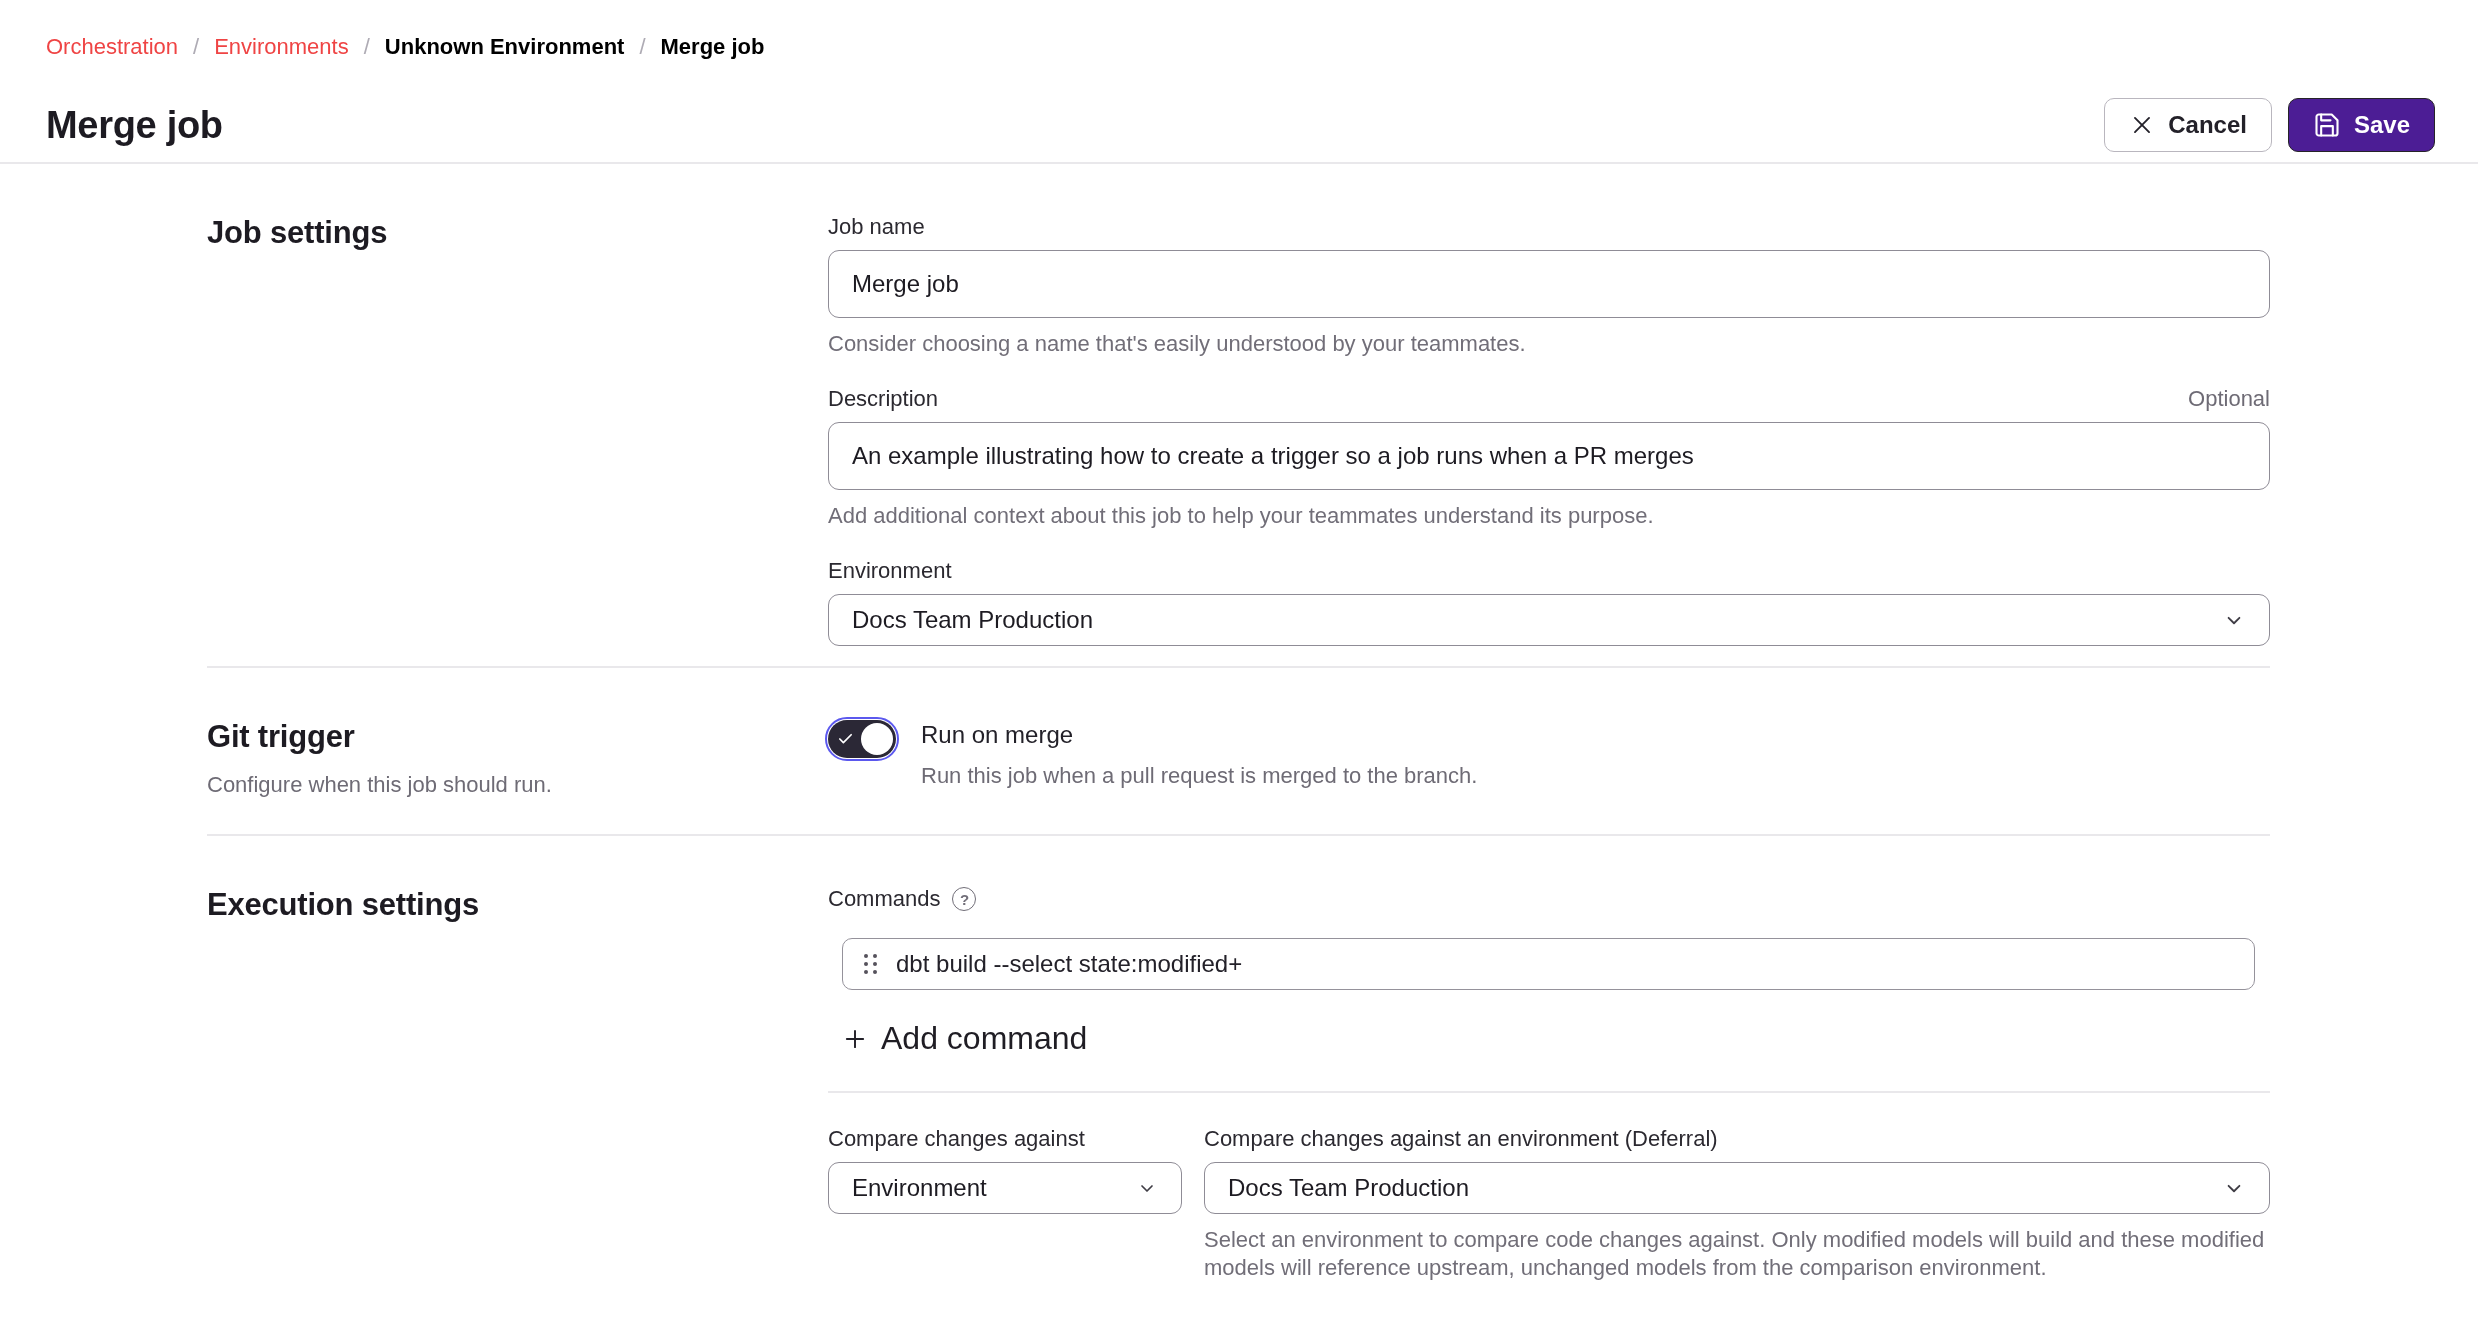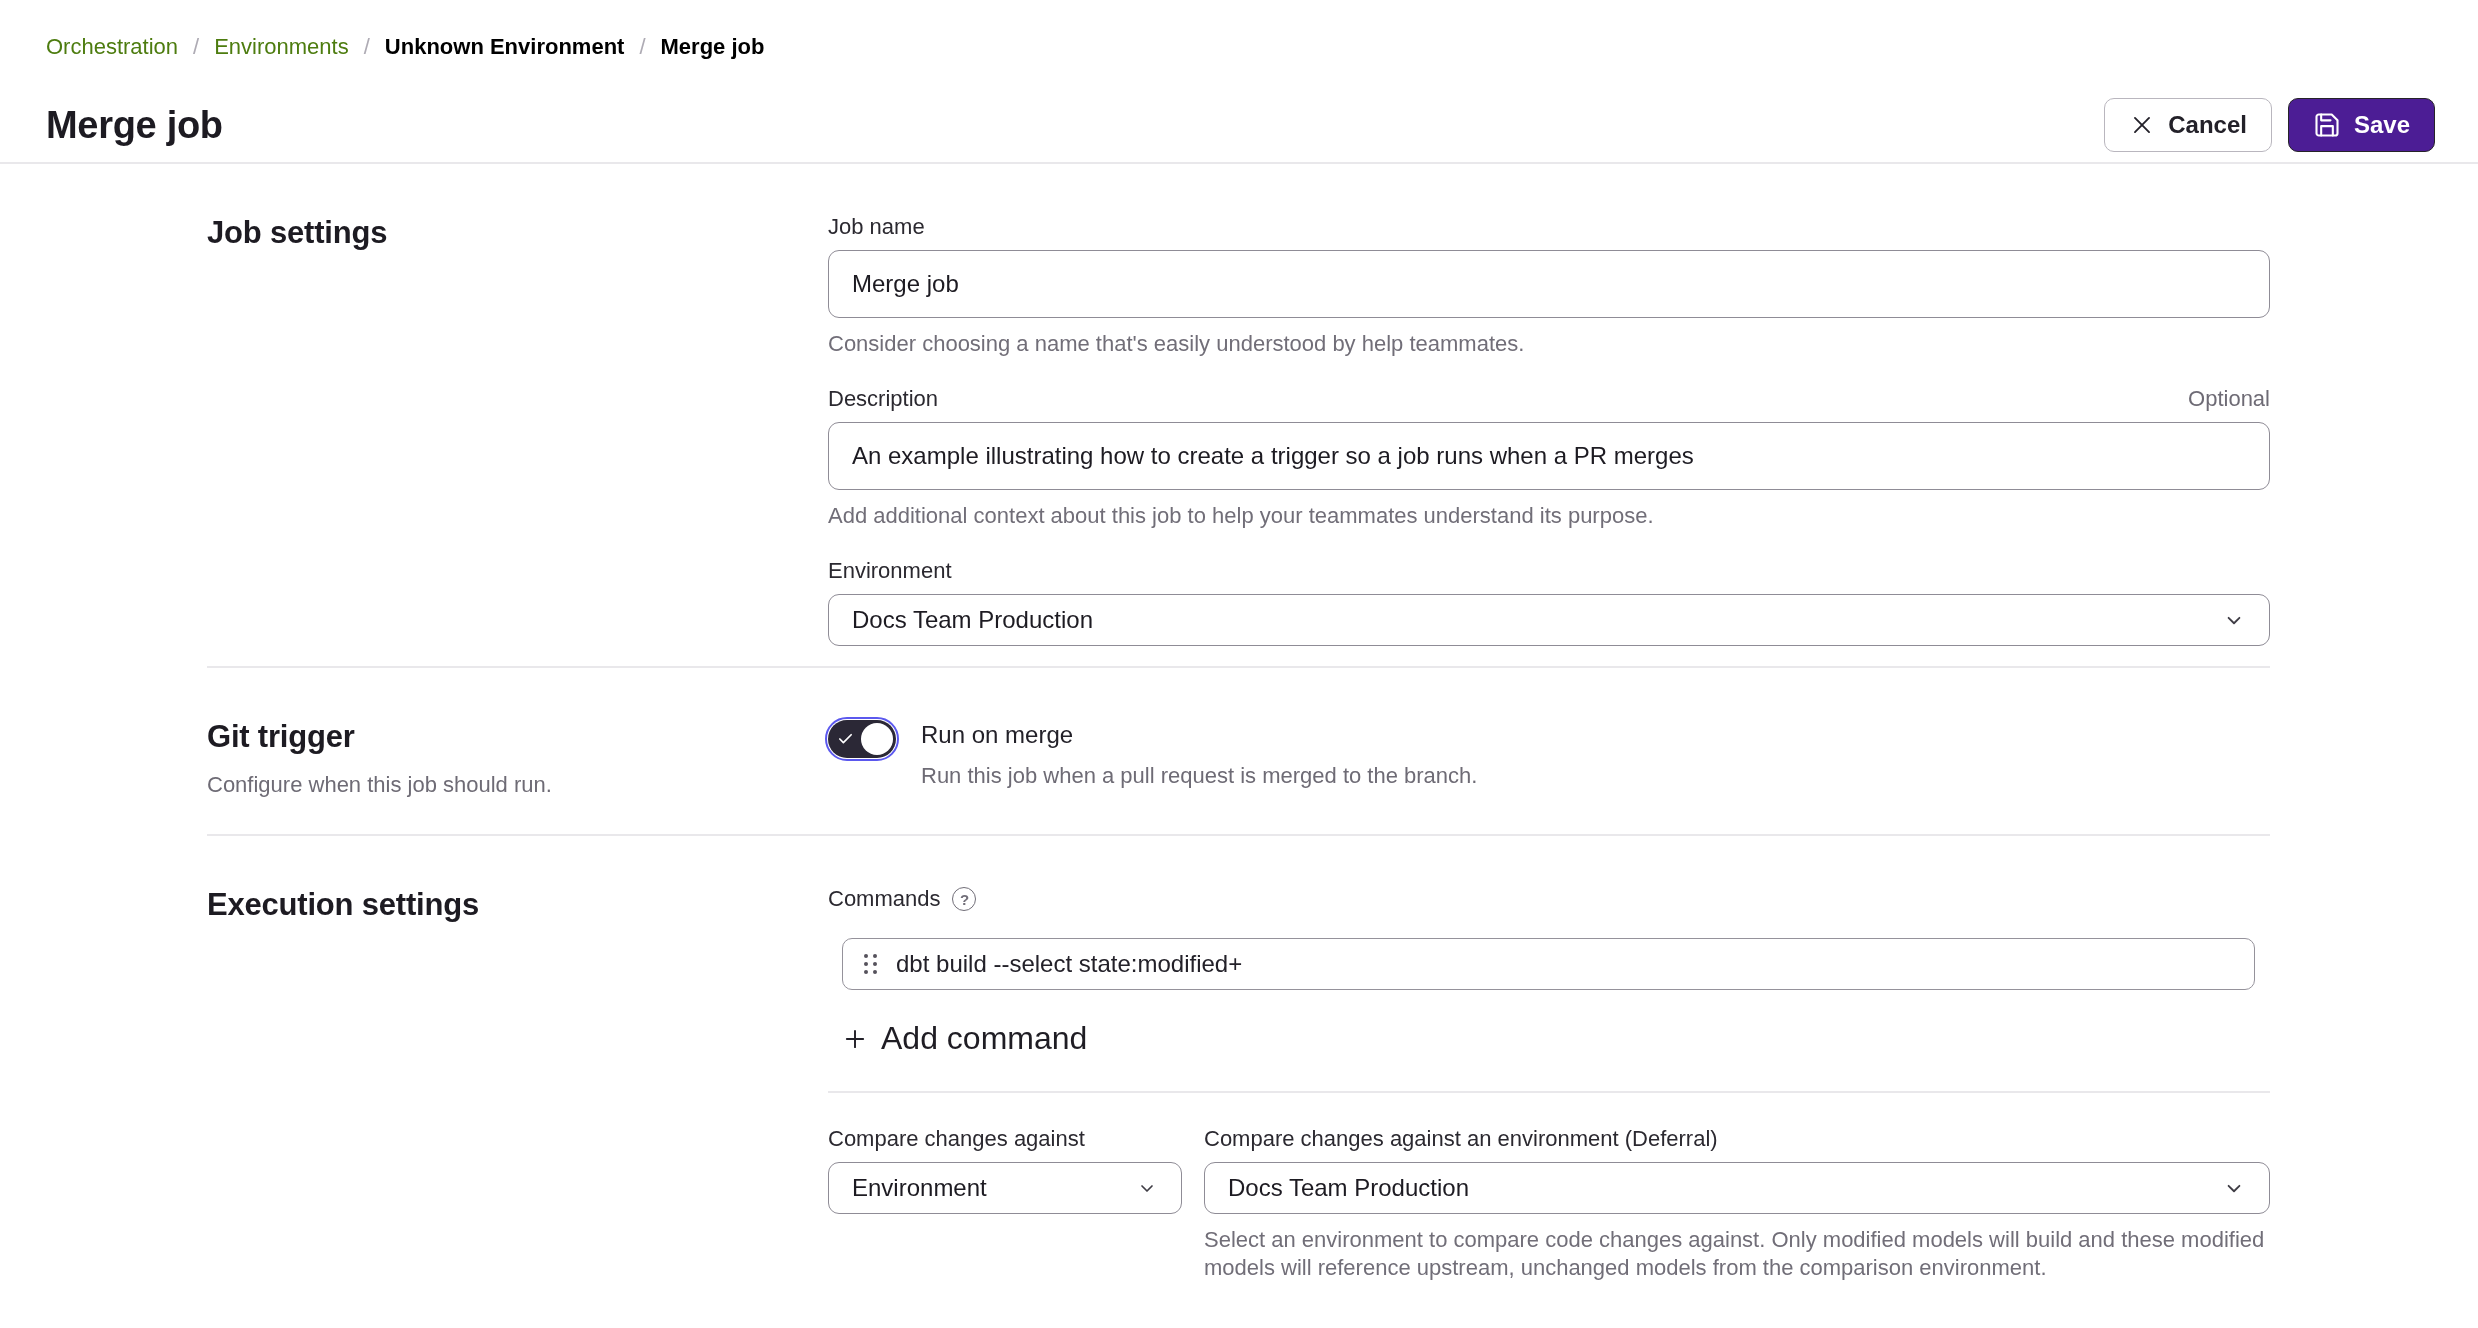--- a/index.html
+++ b/index.html
@@ -3,21 +3,21 @@
 <meta charset="utf-8">
 <style>
   * { margin:0; padding:0; box-sizing:border-box; }
   html,body { width:2478px; height:1328px; background:#ffffff; overflow:hidden;
               font-family:"Liberation Sans","DejaVu Sans",sans-serif; color:#232129; }
 
   
   .header { padding:34px 43px 0 46px; }
   .breadcrumb { display:flex; align-items:center; gap:15px; font-size:22px; line-height:26px; }
   .crumb { cursor:pointer; }
-  .crumb.link { color:#4d7c0f; font-weight:500; }
+  .crumb.link { color:#ef4444; font-weight:500; }
   .crumb.muted { color:#000000; font-weight:700; }
   .crumb-sep { color:#aeabb4; }
   .title-row { display:flex; justify-content:space-between; align-items:center; margin-top:38px; }
   .page-title { font-size:38px; font-weight:700; letter-spacing:-0.3px; color:#1d1b22; }
   .actions { display:flex; gap:16px; }
   .btn { display:inline-flex; align-items:center; gap:13px; height:54px; padding:0 24px;
          border-radius:10px; font-size:24px; font-weight:600; font-family:inherit; cursor:pointer; }
   .btn-cancel { background:#fff; border:1.5px solid #b9b6be; color:#232129; }
   .btn-save { background:#4c1d95; border:1.5px solid #262329; color:#ffffff; }
   .header-divider { margin-top:10px; border-bottom:2px solid #e9e8eb; }
@@ -123,21 +123,21 @@
   <div class="section" id="job-settings">
     <div class="section-left">
       <h2 class="section-heading">Job settings</h2>
     </div>
     <div class="section-right">
       <div class="field">
         <div class="field-label-row">
           <label class="field-label">Job name</label>
         </div>
         <input class="text-input" type="text" value="Merge job" style="">
-        <div class="helper">Consider choosing a name that's easily understood by help teammates.</div>
+        <div class="helper">Consider choosing a name that's easily understood by your teammates.</div>
       </div>
 
       <div class="field">
         <div class="field-label-row">
           <label class="field-label">Description</label>
           <span class="optional">Optional</span>
         </div>
         <input class="text-input" type="text" value="An example illustrating how to create a trigger so a job runs when a PR merges" style="">
         <div class="helper">Add additional context about this job to help your teammates understand its purpose.</div>
       </div>

